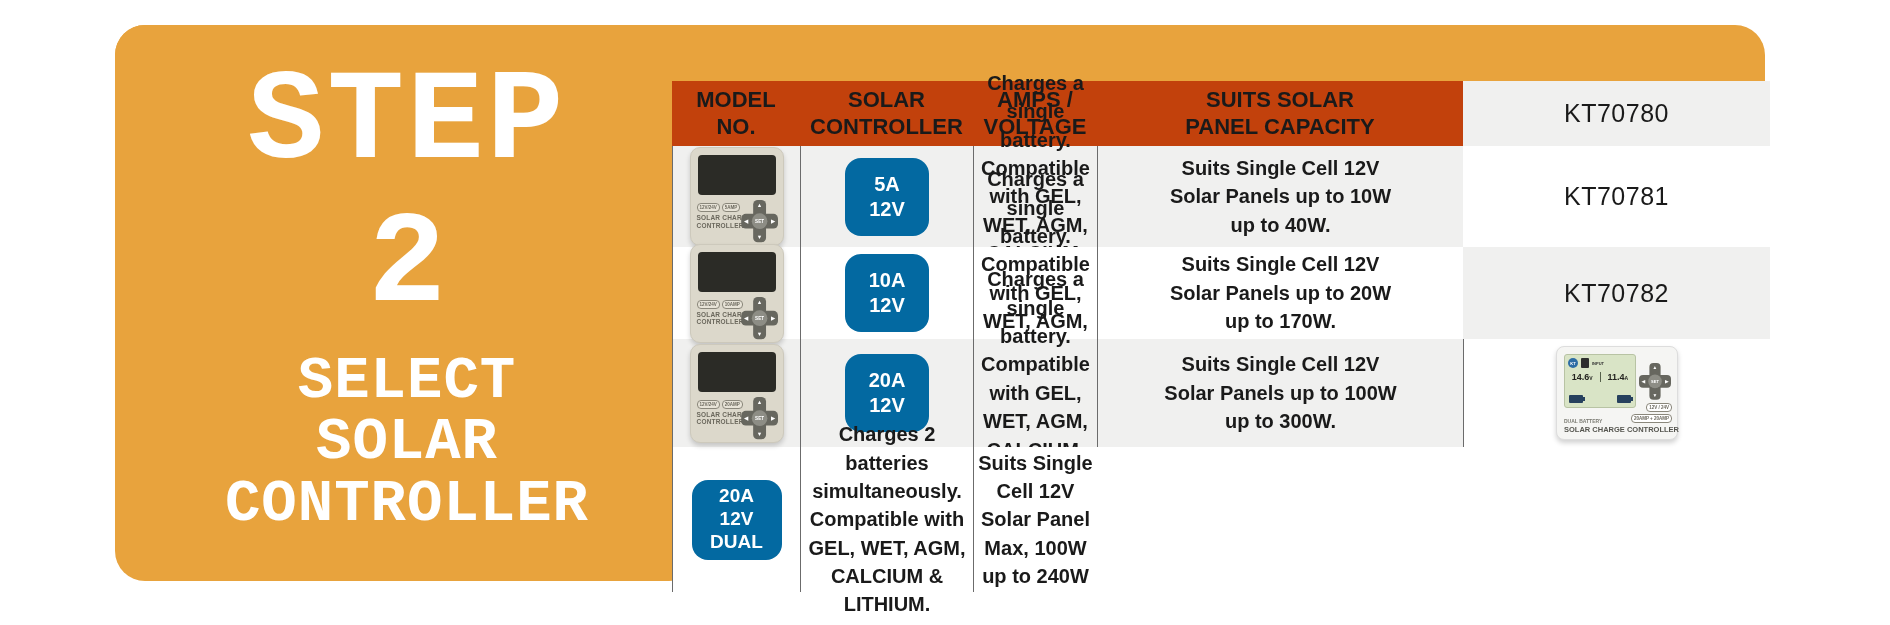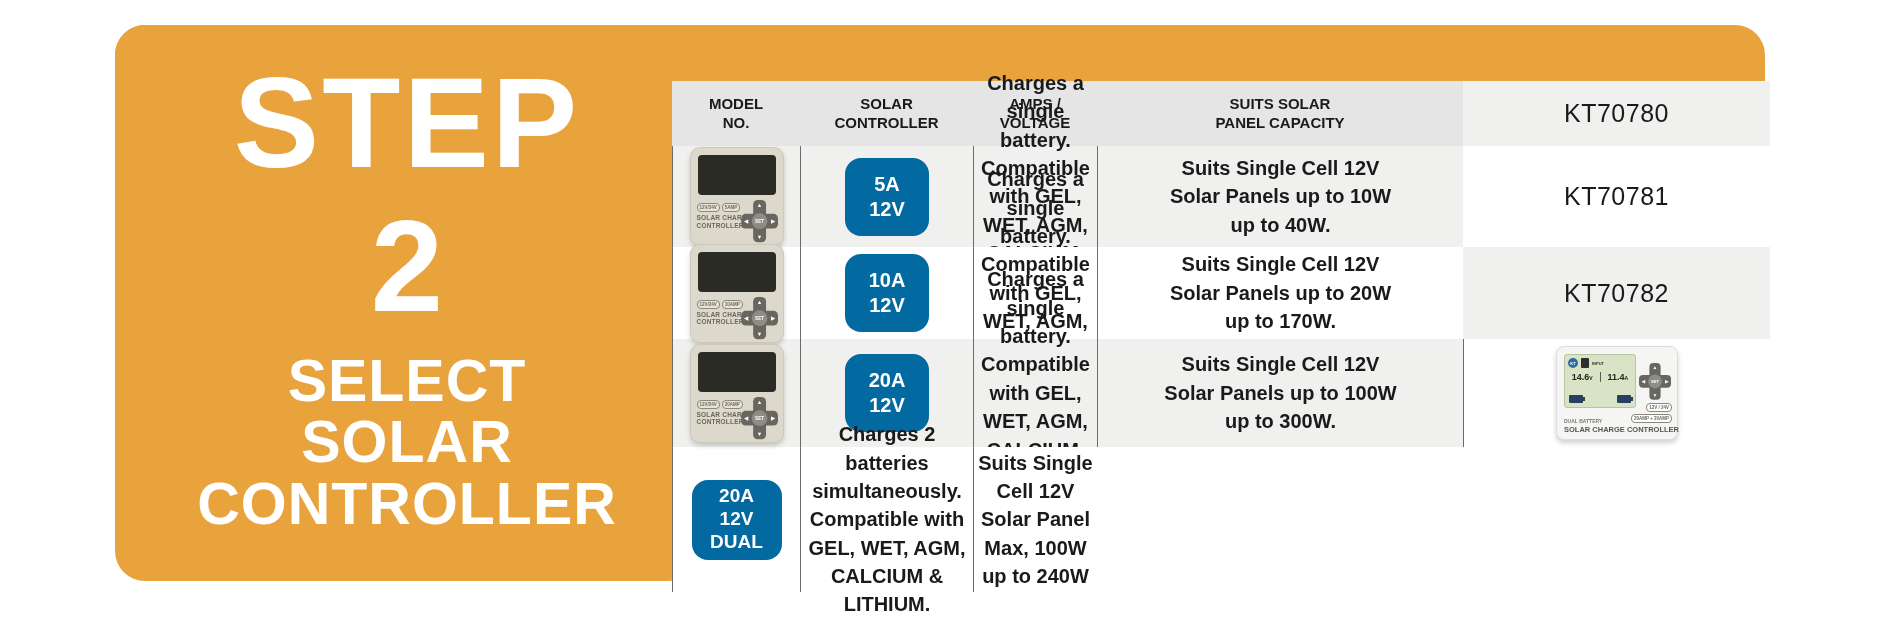--- a/index.html
+++ b/index.html
@@ -5,31 +5,31 @@
   html,body{margin:0;padding:0;background:#ffffff;}
   .canvas{position:relative;width:1890px;height:625px;background:#ffffff;overflow:hidden;
           font-family:"Liberation Sans",sans-serif;color:#1a1a1a;}
 
   
   .top-bar{position:absolute;left:115px;top:25px;width:1650px;height:56px;
            background:#E8A33D;border-radius:30px 30px 0 0;}
   .left-box{position:absolute;left:115px;top:25px;width:584px;height:556px;
             background:#E8A33D;border-radius:30px 0 30px 30px;
             display:flex;flex-direction:column;align-items:center;
-            color:#ffffff;font-family:Liberation Sans, sans-serif;font-weight:bold;text-align:center;}
+            color:#ffffff;font-family:Liberation Mono, monospace;font-weight:bold;text-align:center;}
   .step-word{font-size:128px;line-height:1;margin-top:34px;letter-spacing:3px;}
   .step-num{font-size:130px;line-height:1;margin-top:14px;}
   .step-sub{font-size:59px;line-height:1.04;margin-top:20px;white-space:pre-line;letter-spacing:1px;}
 
   
   .ctable{position:absolute;left:672px;top:81px;width:1098px;
           display:grid;grid-template-columns:128px 173px 124px 366px 307px;
           grid-template-rows:65px 101px 92px 108px 145px;}
   .th{display:flex;align-items:center;justify-content:center;text-align:center;
-      font-weight:bold;font-size:15px;line-height:1.22;white-space:pre-line;background:#e5e5e5;}
+      font-weight:bold;font-size:22px;line-height:1.22;white-space:pre-line;background:#c2410c;}
   .td{display:flex;align-items:center;justify-content:center;text-align:center;background:#ffffff;}
   .td.gray{background:#F0F0EF;}
   .td:not(.c0){border-left:1.5px solid #6B6B6B;}
   .model{font-size:25px;letter-spacing:.5px;}
   .bodytxt{font-weight:bold;font-size:20px;line-height:1.42;white-space:pre-line;}
 
   
   .badge{width:84px;min-height:78px;background:#0369a1;border-radius:16px;
          display:flex;align-items:center;justify-content:center;text-align:center;
          color:#fff;font-weight:bold;font-size:20px;line-height:1.25;white-space:pre-line;}

